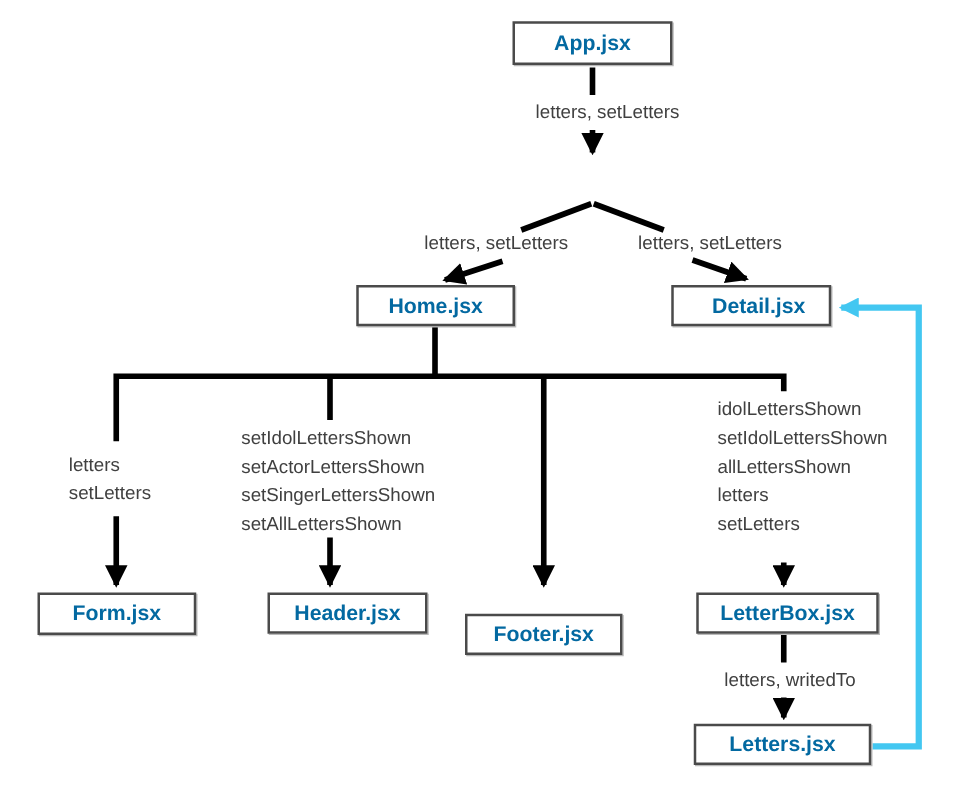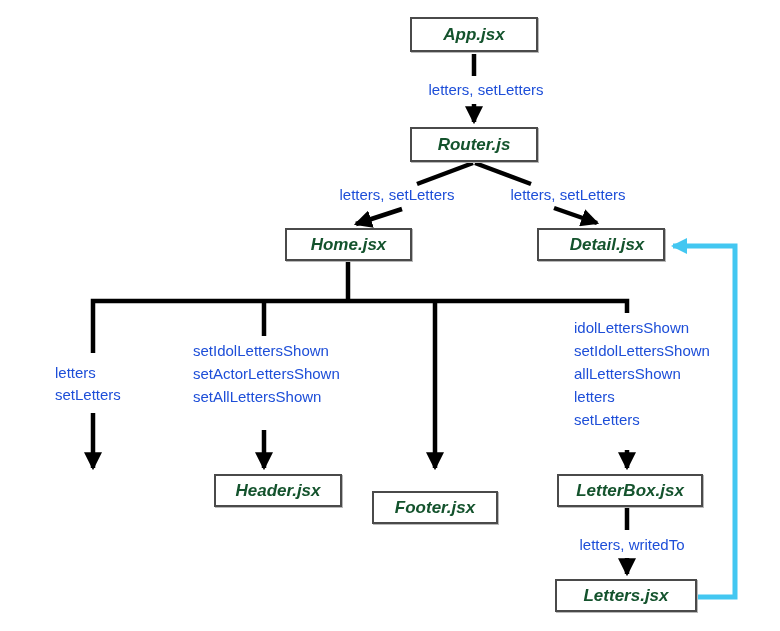--- a/index.html
+++ b/index.html
@@ -11,27 +11,26 @@
     overflow:hidden;
   }
   .connectors{position:absolute;left:0;top:0;width:780px;height:631px;}
   .node{
     position:absolute;
     box-sizing:border-box;
     background:#ffffff;
     border:2px solid #4a4a4a;
     box-shadow:1px 1px 0 #b9b9b9;
     display:flex;align-items:center;justify-content:center;
-    font-weight:bold;font-size:17px;color:#14532d;
+    font-weight:bold;font-size:17px;color:#0369a1;
     z-index:2;
-    font-style:italic;
   }
   .edge-label{
     position:absolute;
-    font-size:15px;color:#1d4ed8;
+    font-size:15px;color:#404040;
     white-space:nowrap;
     z-index:2;
   }
   .edge-label.centered{text-align:center;}
   .edge-label .line{line-height:23px;}
   .lh22 .line{line-height:22px;}
 </style>
 </head>
 <body>
 
@@ -67,28 +66,28 @@
 
     <line x1="627" y1="508" x2="627" y2="530" stroke="#000" stroke-width="4.5"></line>
     <line x1="627" y1="558" x2="627" y2="574" stroke="#000" stroke-width="4.5" marker-end="url(#ah-black)"></line>
 
     <path d="M698,597 L735,597 L735,246 L673,246" fill="none" stroke="#43C7F1" stroke-width="5" stroke-linejoin="miter" marker-end="url(#ah-cyan)"></path>
   </svg>
 
   <div class="node" style="left:410px;top:17px;width:128px;height:35px;">
       <span>App.jsx</span>
     </div>
-  <div class="node" style="left:410px;top:127px;width:128px;height:35px;">
-      <span>Router.js</span>
-    </div>
   <div class="node" style="left:285px;top:228px;width:127px;height:33px;">
       <span>Home.jsx</span>
     </div>
   <div class="node" style="left:537px;top:228px;width:128px;height:33px;padding-left:12px;">
       <span>Detail.jsx</span>
+    </div>
+  <div class="node" style="left:30px;top:474px;width:127px;height:34px;">
+      <span>Form.jsx</span>
     </div>
   <div class="node" style="left:200px;top:474px;width:128px;height:33px;margin-left:14px;">
       <span>Header.jsx</span>
     </div>
   <div class="node" style="left:372px;top:474px;width:126px;height:33px;margin-top:17px;">
       <span>Footer.jsx</span>
     </div>
   <div class="node" style="left:557px;top:474px;width:146px;height:33px;">
       <span>LetterBox.jsx</span>
     </div>
@@ -103,20 +102,21 @@
   <div class="edge-label centered" style="left:468px;top:186px;width:200px;">letters, setLetters</div>
 
   <div class="edge-label lh22" style="left:55px;top:362px;">
     <div class="line">letters</div>
     <div class="line">setLetters</div>
   </div>
 
   <div class="edge-label" style="left:193px;top:339px;">
     <div class="line">setIdolLettersShown</div>
     <div class="line">setActorLettersShown</div>
+    <div class="line">setSingerLettersShown</div>
     <div class="line">setAllLettersShown</div>
   </div>
 
   <div class="edge-label" style="left:574px;top:316px;">
     <div class="line">idolLettersShown</div>
     <div class="line">setIdolLettersShown</div>
     <div class="line">allLettersShown</div>
     <div class="line">letters</div>
     <div class="line">setLetters</div>
   </div>

